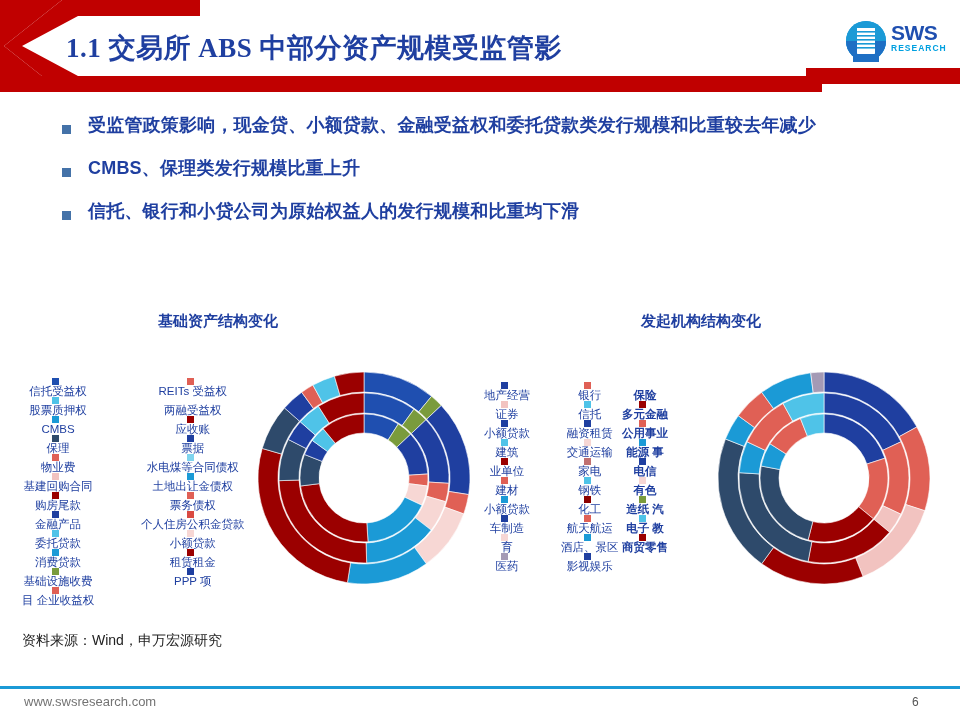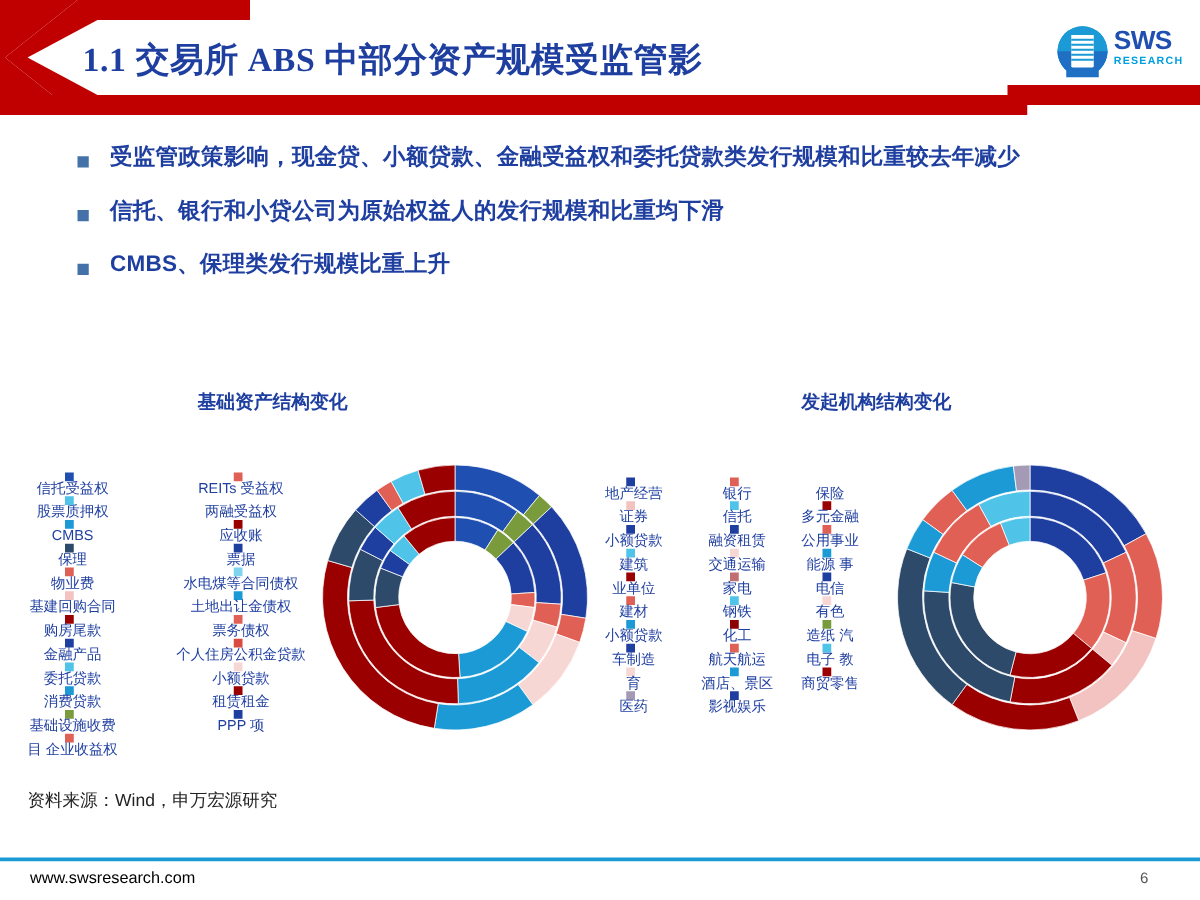--- a/index.html
+++ b/index.html
@@ -83,39 +83,39 @@
   }
   .legend-swatch.blank { background: transparent !important; }
   .legend-label {
     font-size: 11.5px; color: #1f3fa0; line-height: 13px;
   }
 
   .lg-a { left: 22px;  top: 378px; }
   .lg-b { left: 141px; top: 378px; }
   .lg-c { left: 484px; top: 382px; }
   .lg-d { left: 561px; top: 382px; }
-  .lg-e { left: 641px; top: 382px; }
+  .lg-e { left: 622px; top: 382px; font-weight: bold; }
 
   
   .donut { position: absolute; }
   .donut-left  { left: 258px; top: 372px; }
   .donut-right { left: 718px; top: 372px; }
 
   
   .source {
     position: absolute; left: 22px; top: 632px;
     font-size: 14px; color: #222222; white-space: nowrap;
   }
   .foot-rule {
     position: absolute; left: 0; top: 686px; width: 960px; height: 3px;
     background: #1b9ad6;
   }
   .foot-url {
     position: absolute; left: 24px; top: 694px;
-    font-size: 13px; color: #000000; white-space: nowrap;
+    font-size: 13px; color: #737373; white-space: nowrap;
   }
   .foot-page {
     position: absolute; left: 912px; top: 695px;
     font-size: 12px; color: #555555;
   }
 </style>
 </head>
 <body>
 
 <div id="page">
@@ -154,25 +154,25 @@
     </div>
   </div>
 
   <div class="bullets">
     <div class="bullet-row">
       <span class="bullet-sq"></span>
       <span class="bullet-text">受监管政策影响，现金贷、小额贷款、金融受益权和委托贷款类发行规模和比重较去年减少</span>
     </div>
     <div class="bullet-row">
       <span class="bullet-sq"></span>
-      <span class="bullet-text">信托、银行和小贷公司为原始权益人的发行规模和比重均下滑</span>
+      <span class="bullet-text">CMBS、保理类发行规模比重上升</span>
     </div>
     <div class="bullet-row">
       <span class="bullet-sq"></span>
-      <span class="bullet-text">CMBS、保理类发行规模比重上升</span>
+      <span class="bullet-text">信托、银行和小贷公司为原始权益人的发行规模和比重均下滑</span>
     </div>
   </div>
 
   <div class="chart-title ct-left">基础资产结构变化</div>
   <div class="chart-title ct-right">发起机构结构变化</div>
 
   <div class="legend-col lg-a">
       <div class="legend-item">
         <span class="legend-swatch" style="background: rgb(31, 79, 176);"></span>
         <span class="legend-label">信托受益权</span>

